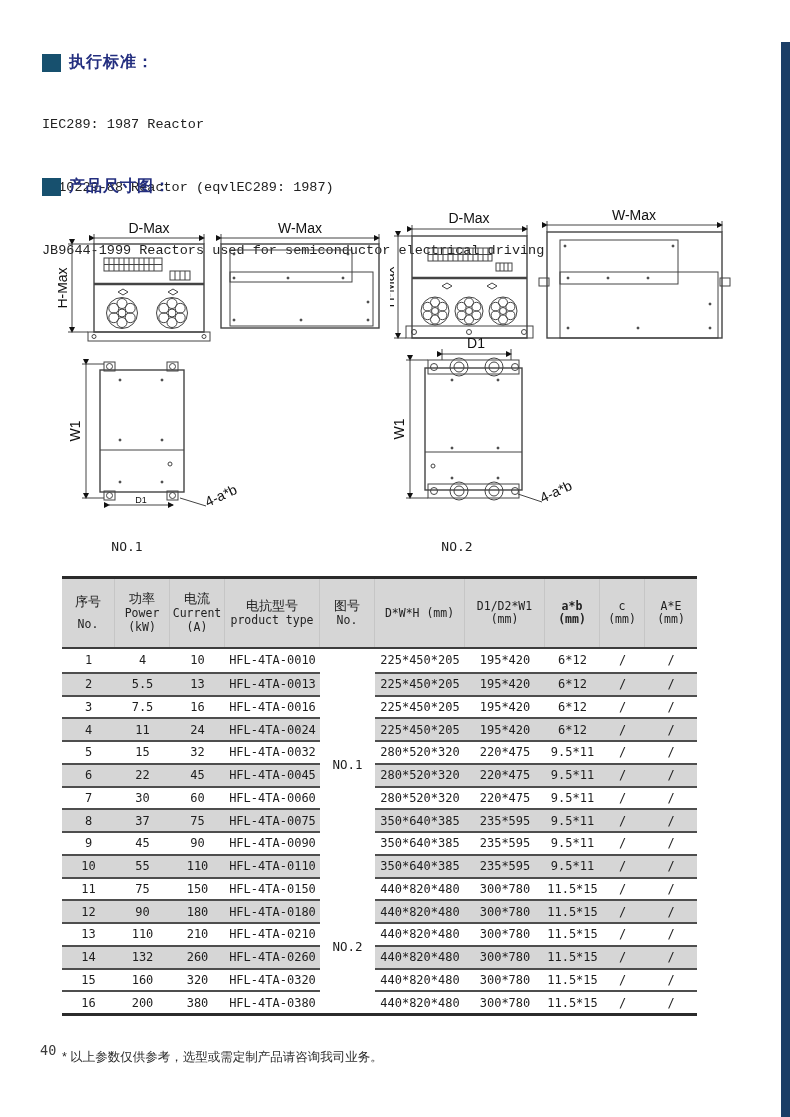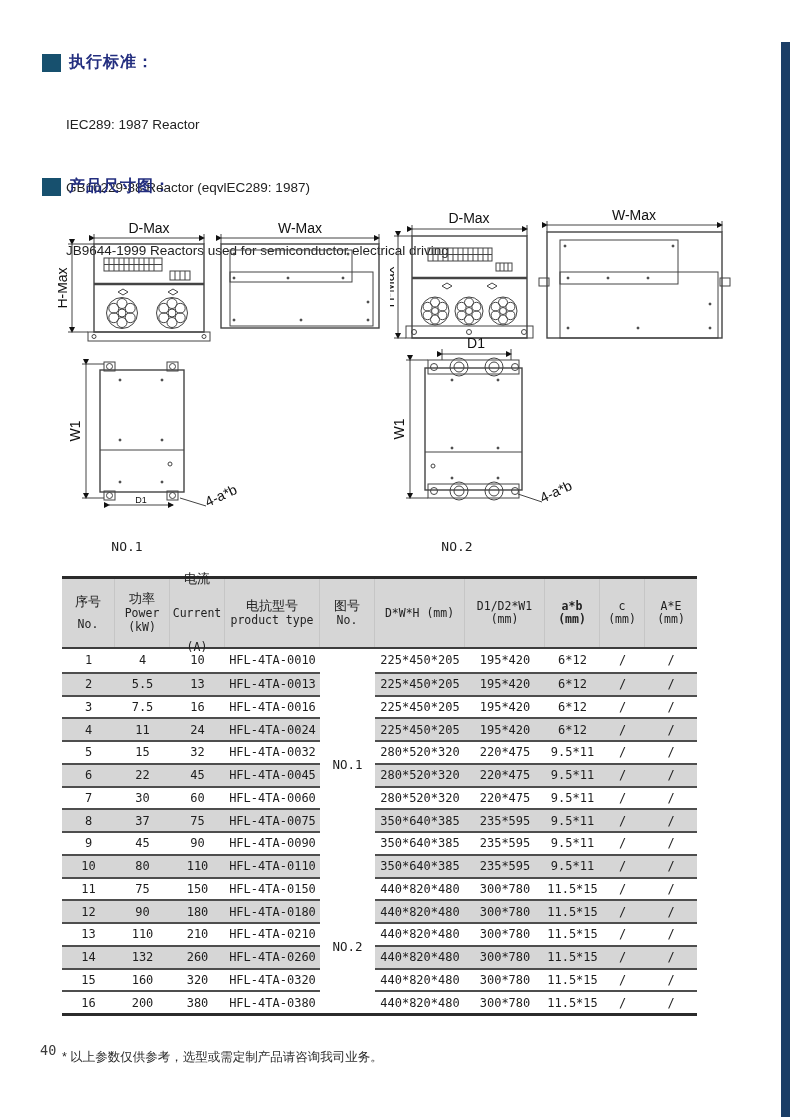--- a/index.html
+++ b/index.html
@@ -7,21 +7,21 @@
         font-family:"Liberation Sans",sans-serif;color:#1a1a1a;}
   
   #side-bar{position:absolute;right:0;top:42px;width:9px;height:1075px;background:#1b3e66;}
 
   
   .sec-head{position:absolute;display:flex;align-items:center;gap:8px;}
   .sec-square{width:19px;height:18px;background:#17506e;}
   .sec-title{font-size:16px;font-weight:bold;color:#232e7f;letter-spacing:1px;}
 
   
-  #standards{position:absolute;left:66px;top:72px;font-family:Liberation Sans, sans-serif;
+  #standards{position:absolute;left:42px;top:72px;font-family:Liberation Mono, monospace;
              font-size:13.5px;line-height:21px;color:#222;white-space:pre;}
 
   
   .fig-caption{position:absolute;width:60px;text-align:center;
                font-family:"DejaVu Sans Mono",monospace;font-size:13px;color:#222;}
   #fig1-caption{left:97px;top:539px;}
   #fig2-caption{left:427px;top:539px;}
 
   .diag{position:absolute;}
   #diag1{left:58px;top:212px;}
@@ -33,21 +33,21 @@
   
   #spec-table{position:absolute;left:62px;top:576px;width:635px;
               border-top:3px solid #2b2b2b;border-bottom:3px solid #2b2b2b;
               font-size:12px;}
   .thead{display:flex;height:68px;background:#d6d6d6;border-bottom:2px solid #3d3d3d;}
   .hcell{display:flex;flex-direction:column;justify-content:center;align-items:center;
          line-height:14px;color:#222;border-right:1px solid #c6c6c6;box-sizing:border-box;}
   .hcell:last-child,.subcell:last-child{border-right:none;}
   .hzh{font-size:13px;}
   .hen,.hunit{font-size:11.5px;font-family:"DejaVu Sans Mono",monospace;}
-  .hc0{width:53px;gap:8px;} .hc1{width:55px;} .hc2{width:55px;gap:20px;} .hc3{width:95px;} .hc4{width:55px;}
+  .hc0{width:53px;gap:8px;} .hc1{width:55px;} .hc2{width:55px;} .hc3{width:95px;} .hc4{width:55px;}
   .hspecs{width:322px;display:flex;flex-direction:column;box-sizing:border-box;}
   .hspecs-title{height:25px;display:flex;align-items:center;justify-content:center;
                 font-size:12.5px;color:#222;border-bottom:2px solid #3d3d3d;margin:0 3px;}
   .hspecs-sub{flex:1;display:flex;}
   .subcell{display:flex;flex-direction:column;justify-content:center;align-items:center;
            line-height:13px;color:#222;border-right:1px solid #c6c6c6;box-sizing:border-box;}
   .sc0{width:90px;} .sc1{width:80px;} .sc2{width:55px;font-weight:bold;} .sc3{width:45px;} .sc4{width:52px;}
 
   .tbody{position:relative;}
   .trow{display:flex;height:22.75px;box-sizing:border-box;}
@@ -521,21 +521,21 @@
         <div class="dcell dc5">235*595</div>
         <div class="dcell dc6">9.5*11</div>
         <div class="dcell dc7">/</div>
         <div class="dcell dc8">/</div>
       </div>
     </div>
 
     <div class="trow shaded">
       <div class="row-left">
         <div class="dcell dc0">10</div>
-        <div class="dcell dc1">80</div>
+        <div class="dcell dc1">55</div>
         <div class="dcell dc2">110</div>
         <div class="dcell dc3">HFL-4TA-0110</div>
       </div>
       <div class="row-gap"></div>
       <div class="row-right">
         <div class="dcell dc4">350*640*385</div>
         <div class="dcell dc5">235*595</div>
         <div class="dcell dc6">9.5*11</div>
         <div class="dcell dc7">/</div>
         <div class="dcell dc8">/</div>

